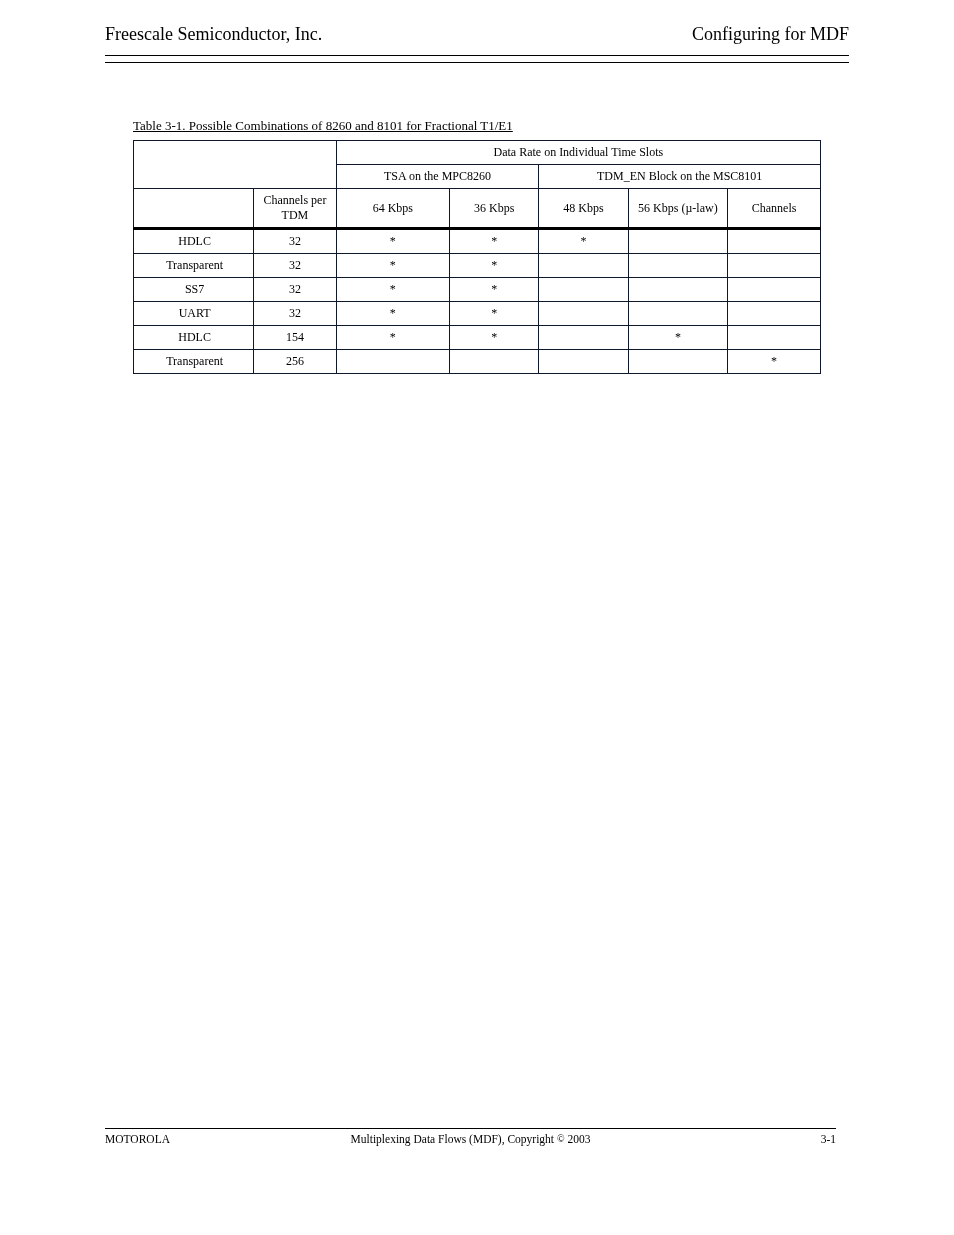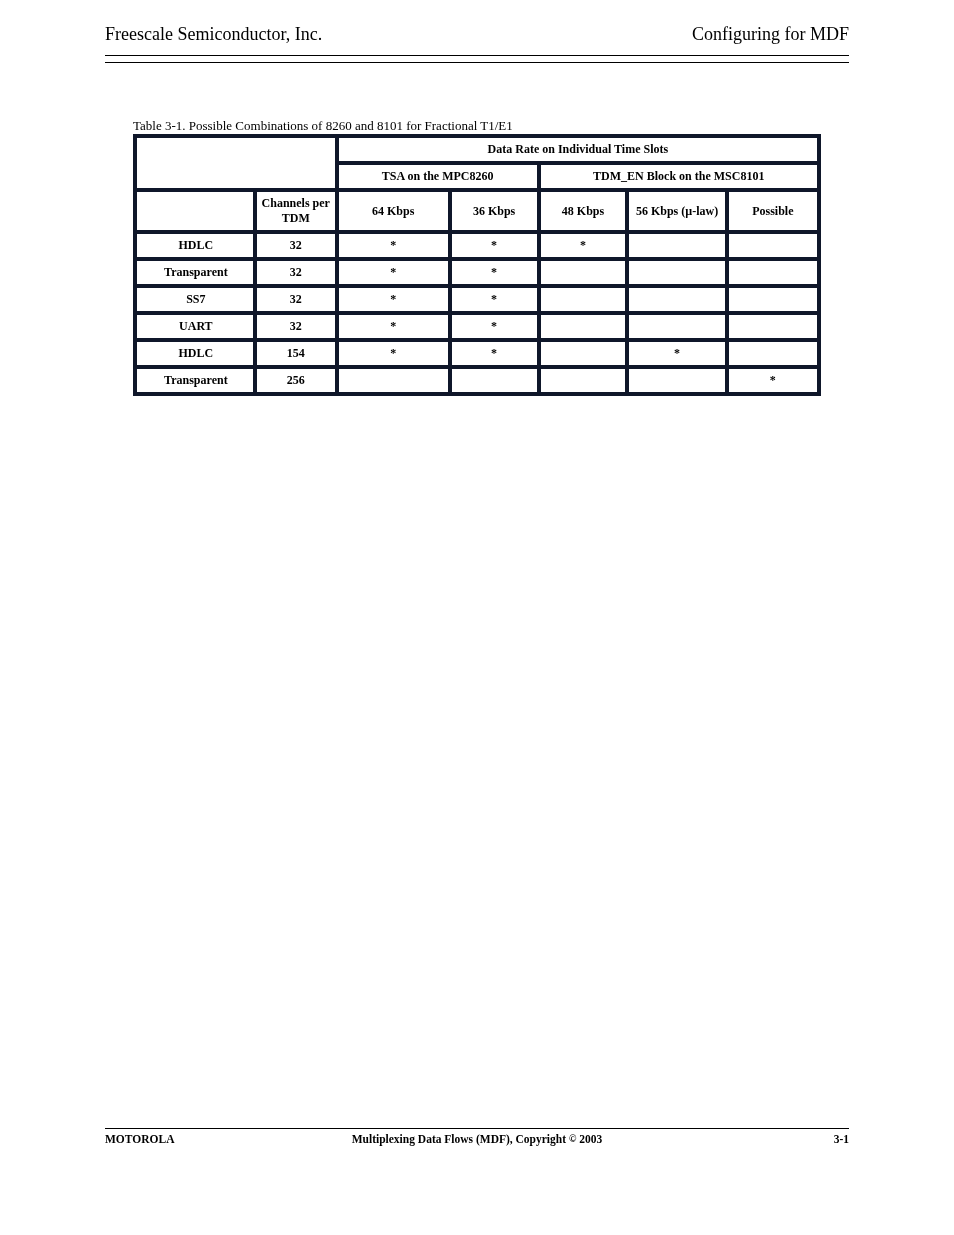--- a/index.html
+++ b/index.html
@@ -29,38 +29,39 @@
     justify-content: space-between;
     font-size: 18px;
     margin-top: -24px;
     padding-bottom: 2px;
   }
   .header-left { }
   .header-right { }
   .table-caption {
     font-size: 13px;
     margin-top: 55px;
-    margin-bottom: 0;
+    margin-bottom: 6px;
     padding-left: 28px;
+    text-decoration: underline;
   }
   .tbl-wrap {
     padding: 0 28px;
   }
   table.mdf {
     border-collapse: collapse;
     width: 100%;
     table-layout: fixed;
   }
   table.mdf th, table.mdf td {
-    border: 4px solid #0f172a;
+    border: 1px solid #0f172a;
     font-size: 12px;
     text-align: center;
     vertical-align: middle;
     padding: 4px 4px;
-    font-weight: bold;
+    font-weight: normal;
   }
   table.mdf .hspan {
     font-size: 12px;
   }
   table.mdf tr.thick-below td,
   table.mdf tr.thick-below th {
     border-bottom: 3px solid #000;
   }
   table.mdf td.row-label {
     text-align: center;
@@ -70,23 +71,22 @@
   .col-b { width: 12%; }
   .col-c { width: 16.5%; }
   .col-d { width: 13%; }
   .col-e { width: 13%; }
   .col-f { width: 14.5%; }
   .col-g { width: 13.5%; }
   .star { font-family: "Times New Roman", serif; }
   .footer {
     position: absolute;
     left: 105px;
-    right: 105px;
+    right: 118px;
     bottom: 90px;
-    font-weight: bold;
   }
   .footer-rule {
     border-top: 1px solid #000;
     margin-bottom: 4px;
   }
   .footer-row {
     display: flex;
     justify-content: space-between;
     font-size: 11.5px;
   }
@@ -134,21 +134,21 @@
           <th colspan="2">TSA on the MPC8260</th>
           <th colspan="3">TDM_EN Block on the MSC8101</th>
         </tr>
         <tr class="thick-below">
           <th></th>
           <th>Channels per TDM</th>
           <th>64 Kbps</th>
           <th>36 Kbps</th>
           <th>48 Kbps</th>
           <th>56 Kbps (µ-law)</th>
-          <th>Possible</th>
+          <th>Channels</th>
         </tr>
       </thead>
       <tbody>
         <tr>
           <td class="row-label">HDLC</td>
           <td>32</td>
           <td class="star">*</td>
           <td class="star">*</td>
           <td class="star">*</td>
           <td class="star"></td>

